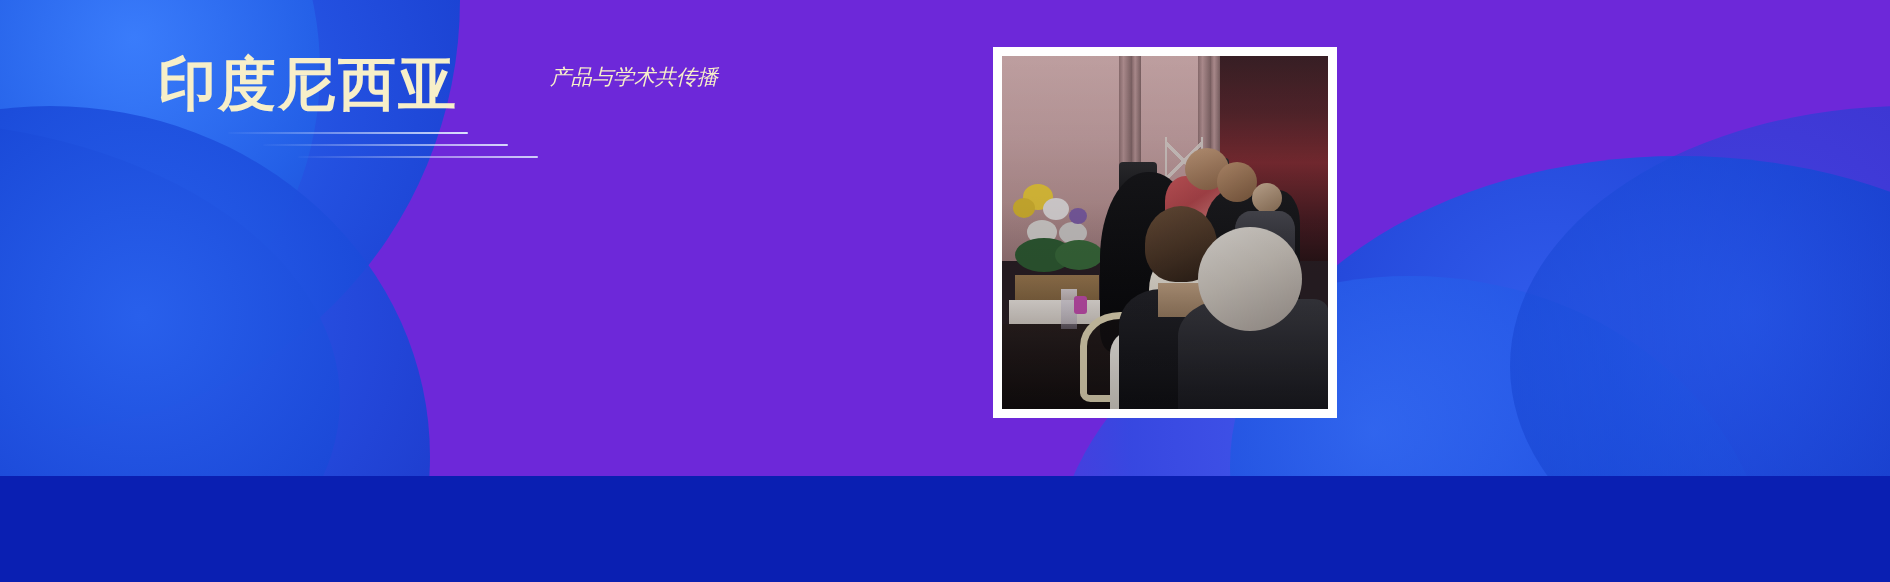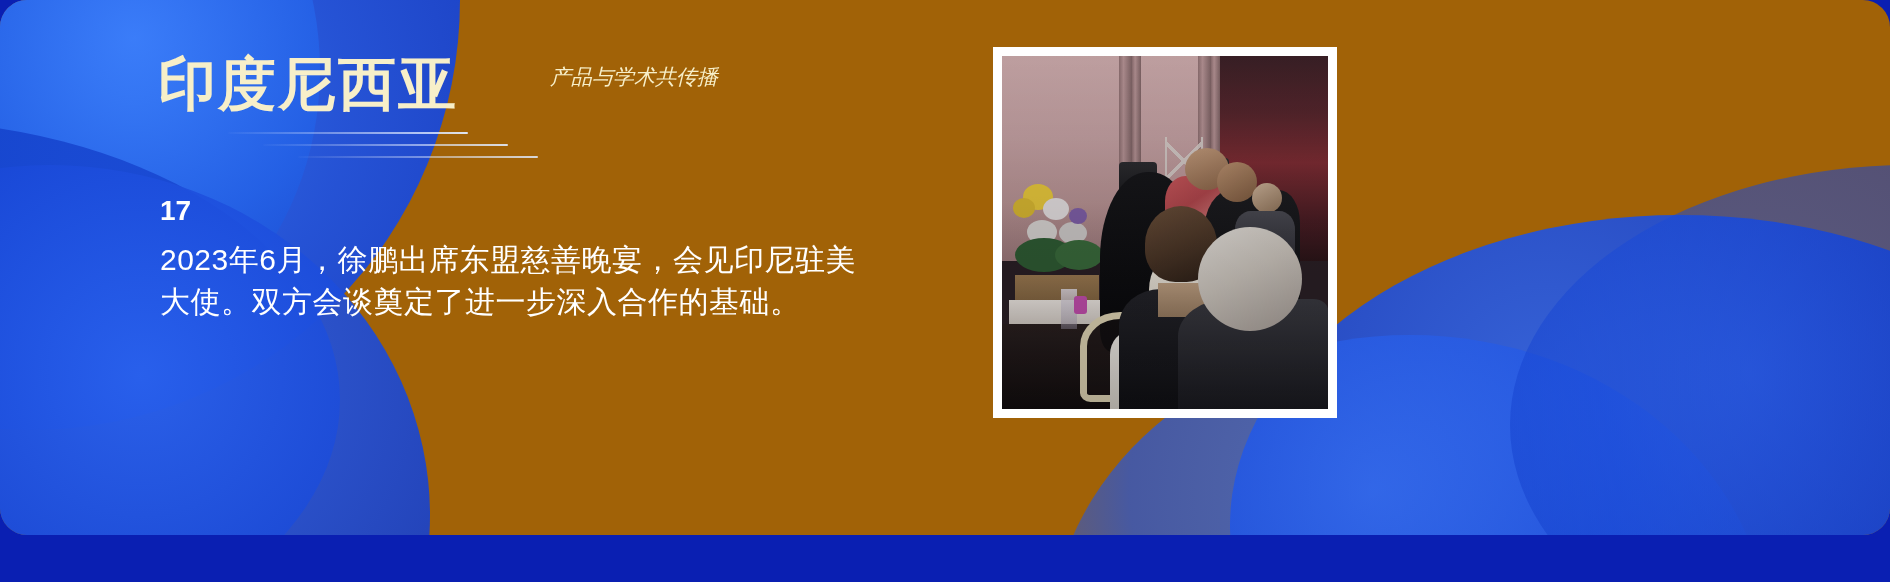--- a/index.html
+++ b/index.html
@@ -3,25 +3,24 @@
 <meta charset="utf-8">
 <style>
   html, body {
     margin: 0;
     padding: 0;
     background: #0a1fb2;
   }
   #slide {
     position: relative;
     width: 1890px;
-    height: 535px;
+    height: 476px;
     overflow: hidden;
-    background: #a16207;
+    background: #6d28d9;
     font-family: "Liberation Sans", "DejaVu Sans", sans-serif;
-    border-radius: 27px;
   }
 
   
   .bg-layer { position: absolute; inset: 0; overflow: hidden; pointer-events: none; }
 
   .blob-topleft {
     position: absolute;
     left: -400px;
     top: -430px;
     width: 860px;
@@ -344,24 +343,20 @@
         <div class="rule r1"></div>
         <div class="rule r2"></div>
         <div class="rule r3"></div>
       </div>
     </div>
     <div class="subtitle-block">
       <div>产品与学术共传播</div>
     </div>
   </div>
 
-  <div class="body-block">
-    <div class="item-number">17</div>
-    <div class="item-text">2023年6月，徐鹏出席东盟慈善晚宴，会见印尼驻美大使。双方会谈奠定了进一步深入合作的基础。</div>
-  </div>
 
   <div class="photo-frame">
     <div class="photo">
       <div class="ph-wall"></div>
       <div class="ph-wall-right"></div>
       <div class="ph-col c1"></div>
       <div class="ph-col c2"></div>
       <div class="ph-col c3"></div>
       <div class="ph-col c4"></div>
       <div class="ph-truss"></div>

